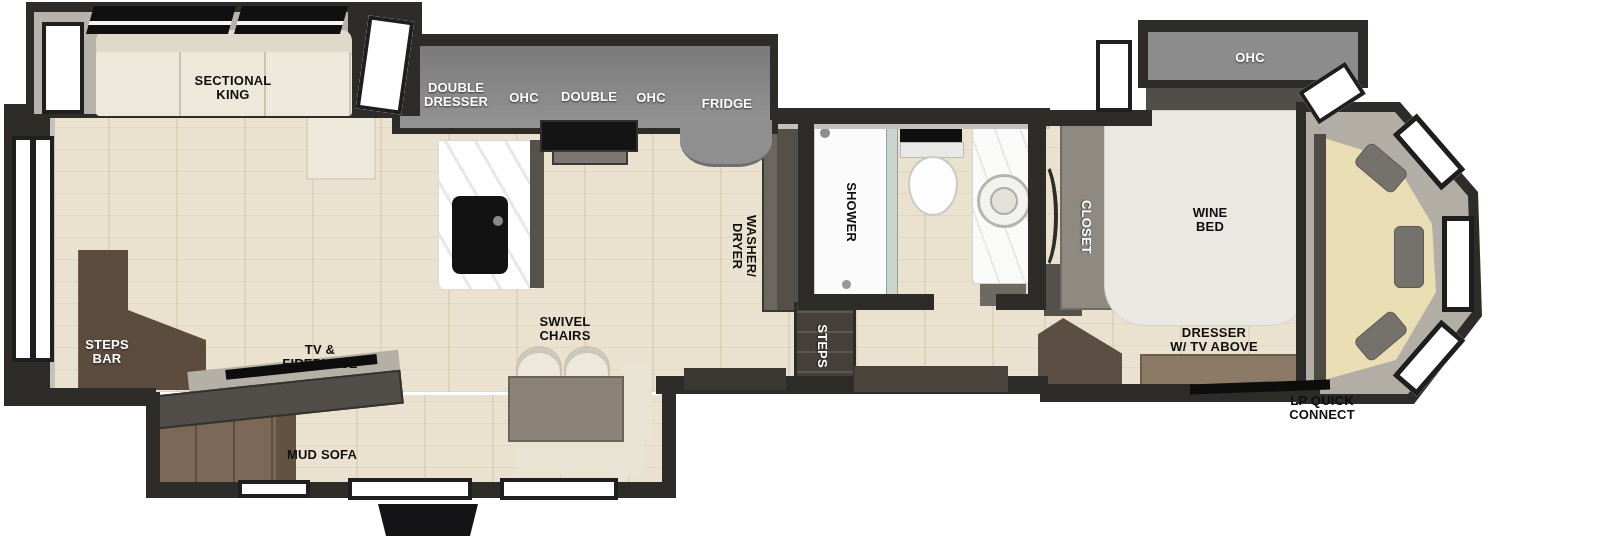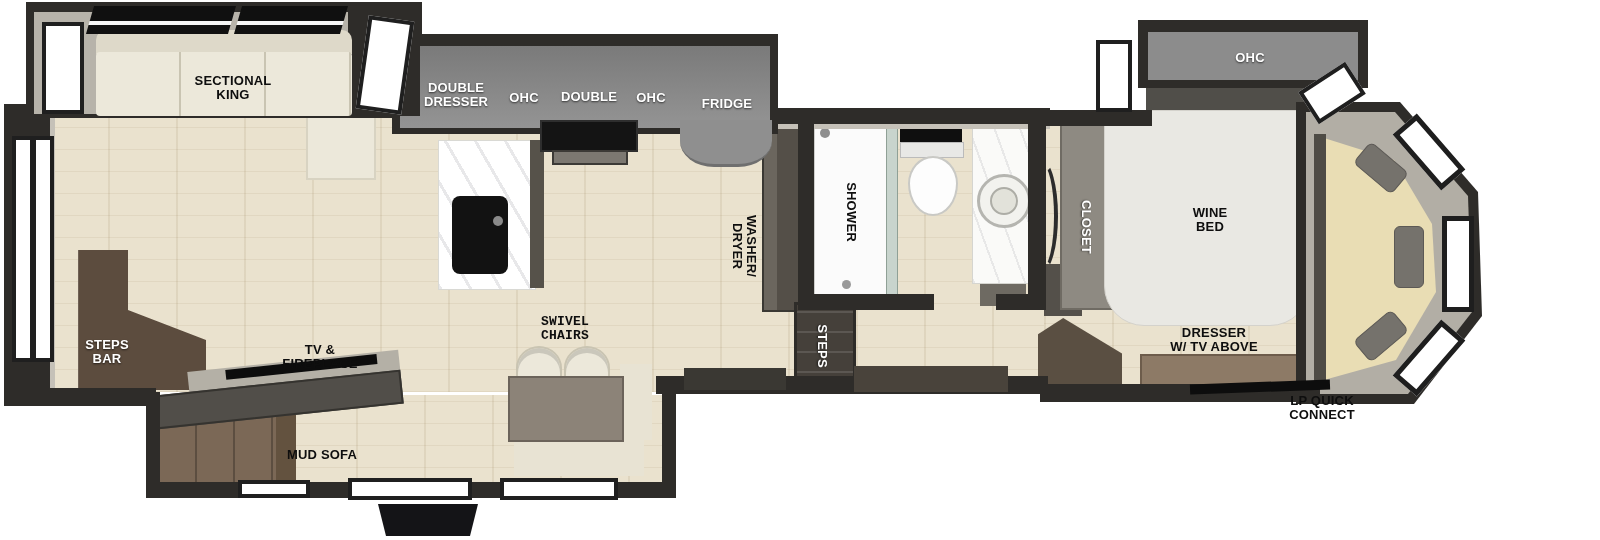--- a/index.html
+++ b/index.html
@@ -65,21 +65,21 @@
   <div class="lbl light" style="left:524px;top:98px;">OHC</div>
   <div class="lbl light" style="left:589px;top:97px;">DOUBLE</div>
   <div class="lbl light" style="left:651px;top:98px;">OHC</div>
   <div class="lbl light" style="left:727px;top:104px;">FRIDGE</div>
 
   <div class="fix" style="left:438px;top:140px;width:96px;height:148px;background:#ffffff;background-image:repeating-linear-gradient(60deg, rgba(150,150,158,.22) 0 3px, transparent 3px 26px);border:1px solid #d9d9d4;"></div>
   <div class="fix" style="left:530px;top:140px;width:14px;height:148px;background:#56524a;"></div>
   <div class="fix" style="left:452px;top:196px;width:56px;height:78px;background:#121212;border-radius:8px;z-index:11;"></div>
   <div class="fix" style="left:493px;top:216px;width:10px;height:10px;background:#8a8a8a;border-radius:50%;z-index:12;"></div>
 
-  <div class="lbl" style="left:565px;top:329px;font-family:Liberation Mono, monospace;">SWIVEL
+  <div class="lbl" style="left:565px;top:329px;">SWIVEL
 CHAIRS</div>
   <div class="fix" style="left:516px;top:346px;width:42px;height:40px;background:#ece8da;border:2px solid #c9c4b2;border-radius:50% 50% 10px 10px;box-shadow:inset 0 5px 0 rgba(0,0,0,.14);"></div>
   <div class="fix" style="left:564px;top:346px;width:42px;height:40px;background:#ece8da;border:2px solid #c9c4b2;border-radius:50% 50% 10px 10px;box-shadow:inset 0 5px 0 rgba(0,0,0,.14);"></div>
   <div class="fix" style="left:508px;top:376px;width:112px;height:62px;background:#8c8378;border:2px solid #6b635a;z-index:12;"></div>
   <div class="fix" style="left:514px;top:436px;width:130px;height:40px;background:#e8e3d3;z-index:11;"></div>
   <div class="fix" style="left:620px;top:364px;width:32px;height:76px;background:#e8e3d3;"></div>
 
   <div class="fix" style="left:762px;top:126px;width:42px;height:182px;background:linear-gradient(90deg,#6b665e 0 30%,#544f48 30%);border:2px solid #3a3833;z-index:15;"></div>
   <div class="lbl rot" style="left:744px;top:246px;">WASHER/
 DRYER</div>

